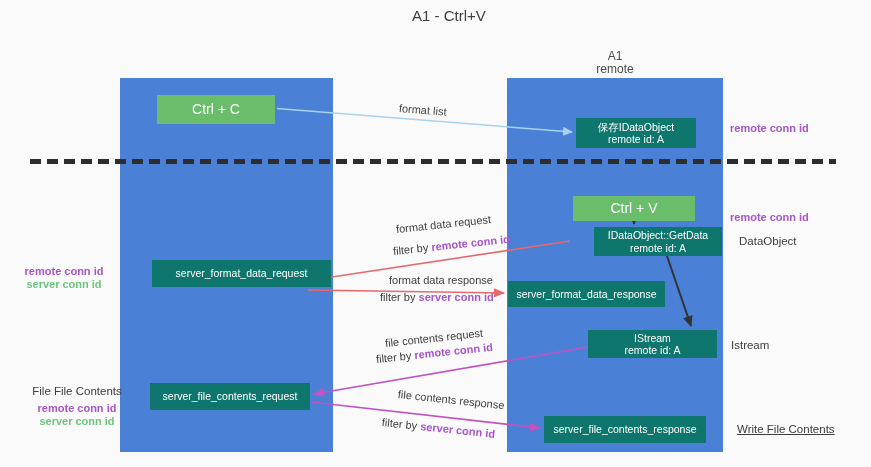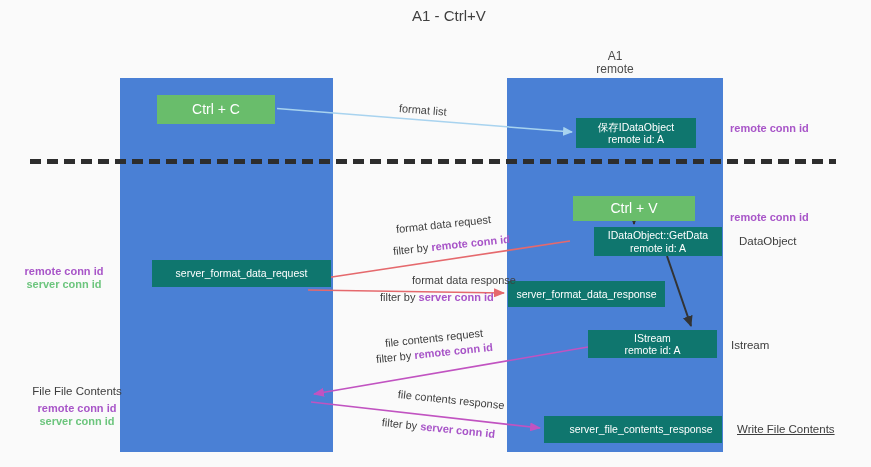--- a/index.html
+++ b/index.html
@@ -58,21 +58,21 @@
   .orange{background:#0f766e;}
 
   .b-ctrl-c{left:157px;top:95px;width:118px;height:29px;}
   .b-save{left:576px;top:118px;width:120px;height:30px;}
   .b-ctrl-v{left:573px;top:172px;width:122px;height:25px;margin-top:24px;}
   .b-getdata{left:594px;top:227px;width:128px;height:29px;}
   .b-fmt-req{left:152px;top:260px;width:179px;height:27px;}
   .b-fmt-resp{left:508px;top:281px;width:157px;height:26px;}
   .b-istream{left:588px;top:330px;width:129px;height:28px;}
   .b-file-req{left:150px;top:383px;width:160px;height:27px;}
-  .b-file-resp{left:544px;top:416px;width:162px;height:27px;padding-left:16px;}
+  .b-file-resp{left:544px;top:416px;width:162px;height:27px;}
 
   
   .side{
     font-size:11px;line-height:13px;
     white-space:nowrap;z-index:4;
   }
   .purple{color:#a855c8;font-weight:bold;}
   .greenlbl{color:#6cc57d;font-weight:bold;}
   .dark{color:#3d3d3d;font-weight:normal;font-size:11.5px;}
 
@@ -92,21 +92,21 @@
     white-space:nowrap;z-index:4;
     transform-origin:left center;
   }
   .rot-up{transform:rotate(-6deg);}
   .rot-dn{transform:rotate(6deg);}
   .rot-dn2{transform:rotate(4.5deg);}
 
   .al-format-list{left:399px;top:102px;color:#474747;}
   .al-fdr{left:396px;top:223px;}
   .al-fdr-f{left:393px;top:245px;}
-  .al-fdresp{left:412px;top:274px;}
+  .al-fdresp{left:389px;top:274px;}
   .al-fdresp-f{left:380px;top:291px;}
   .al-fcr{left:385px;top:337px;}
   .al-fcr-f{left:376px;top:353px;}
   .al-fcresp{left:398px;top:388px;}
   .al-fcresp-f{left:382px;top:416px;}
 </style>
 </head>
 <body>
 
 <div class="stage">
@@ -180,20 +180,23 @@
 
   <div class="abs box small orange b-fmt-resp">
     <div>server_format_data_response</div>
   </div>
 
   <div class="abs box small orange b-istream">
     <div>IStream</div>
     <div>remote id: A</div>
   </div>
 
+  <div class="abs box small orange b-file-req">
+    <div>server_file_contents_request</div>
+  </div>
 
   <div class="abs box small orange b-file-resp">
     <div>server_file_contents_response</div>
   </div>
 
   <div class="abs side purple r-remote-top">remote conn id</div>
   <div class="abs side purple r-remote-mid">remote conn id</div>
   <div class="abs side dark r-dataobject">DataObject</div>
   <div class="abs side dark r-istream">Istream</div>
   <div class="abs side dark r-write">Write File Contents</div>

